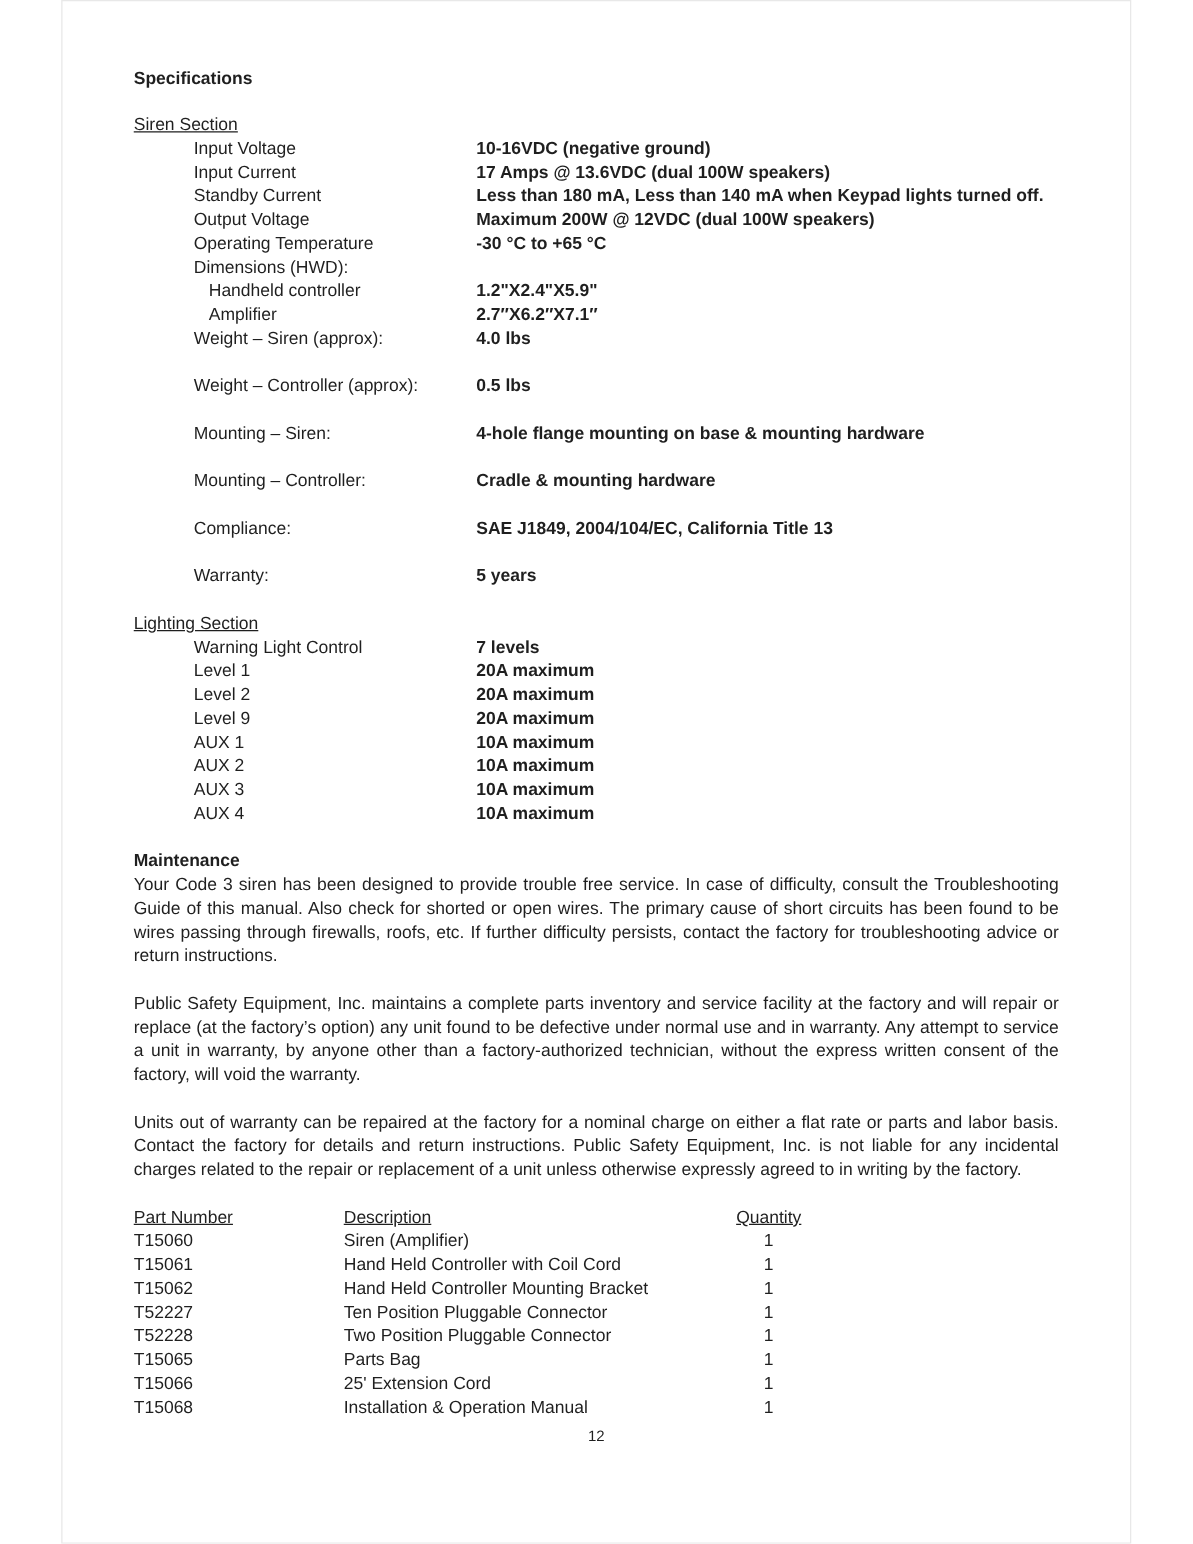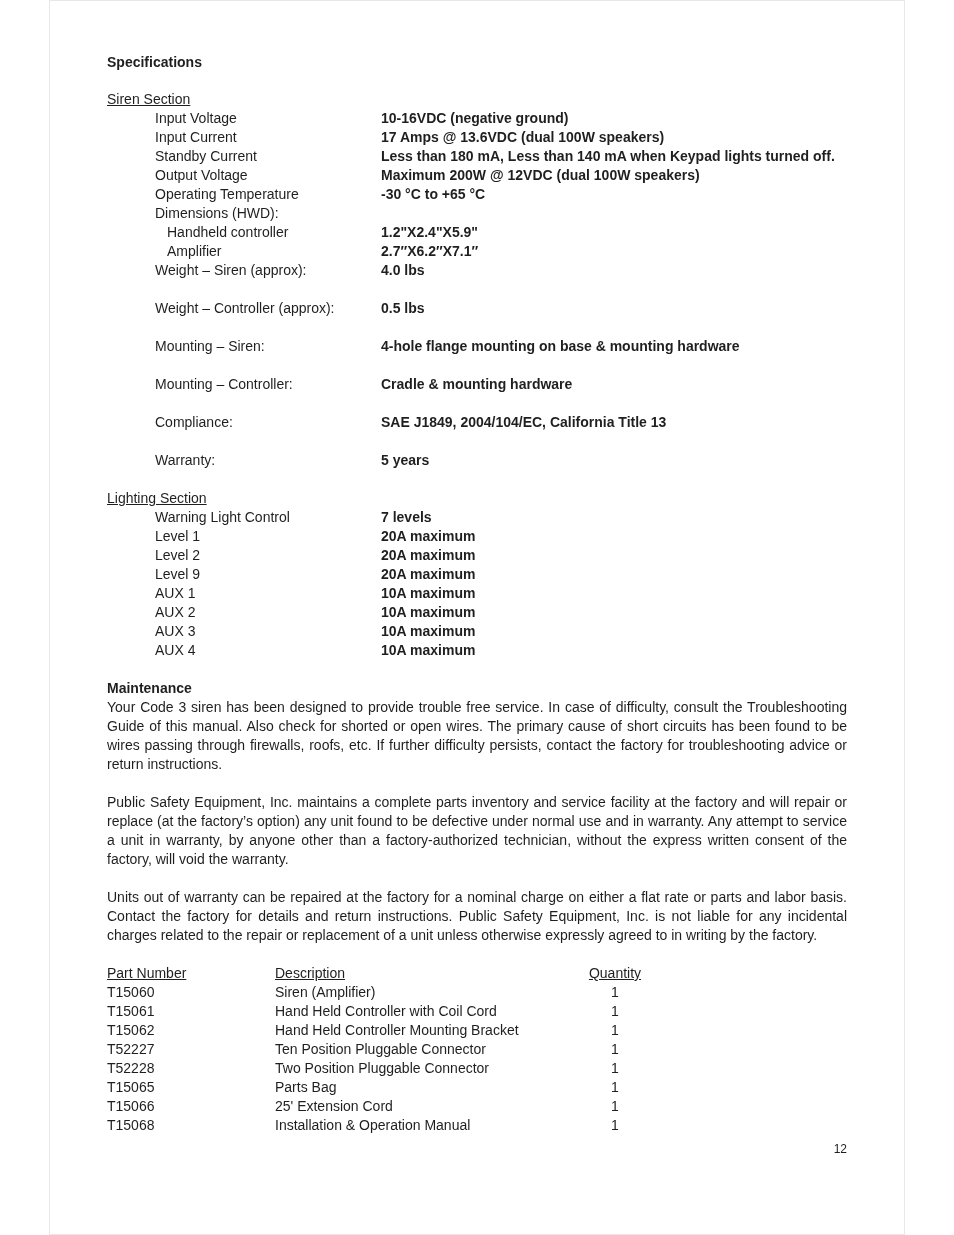--- a/index.html
+++ b/index.html
@@ -47,21 +47,21 @@
   .parts-table { }
   .parts-row { display: flex; }
   .col-part  { flex: 0 0 168px; width: 168px; }
   .col-desc  { flex: 0 0 311px; width: 311px; }
   .col-qty   { flex: 0 0 58px;  width: 58px; }
   .parts-row .col-qty { text-align: center; }
   .parts-row.parts-header .col-qty { text-align: center; }
   .u { text-decoration: underline; }
   .page-number {
     margin-top: 6px;
-    text-align: right;
+    text-align: center;
     font-size: 12px;
     line-height: 16px;
   }
 </style>
 </head>
 <body>
 
 <div class="page">
 
   <div class="heading specs">Specifications</div>

